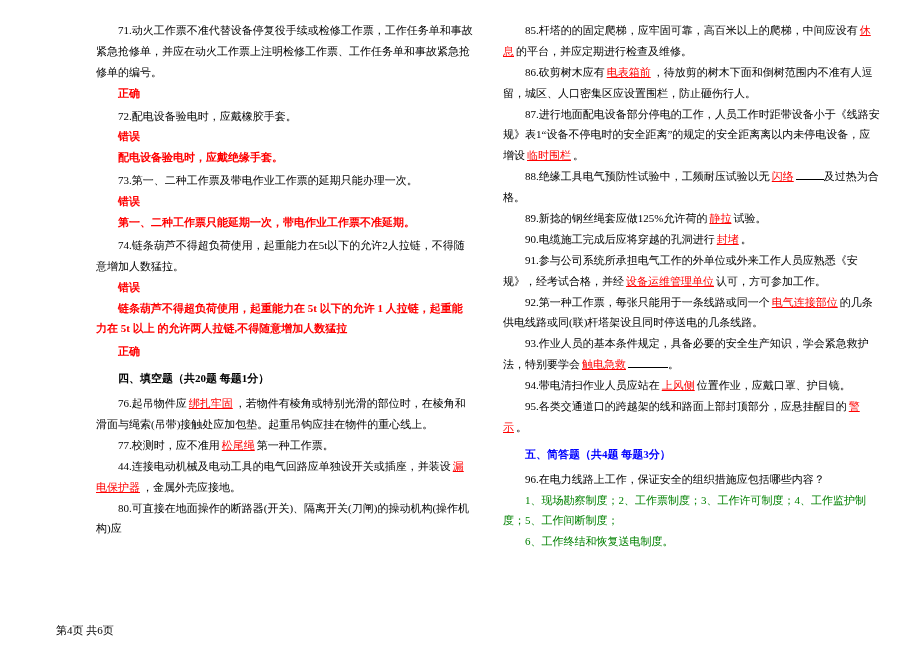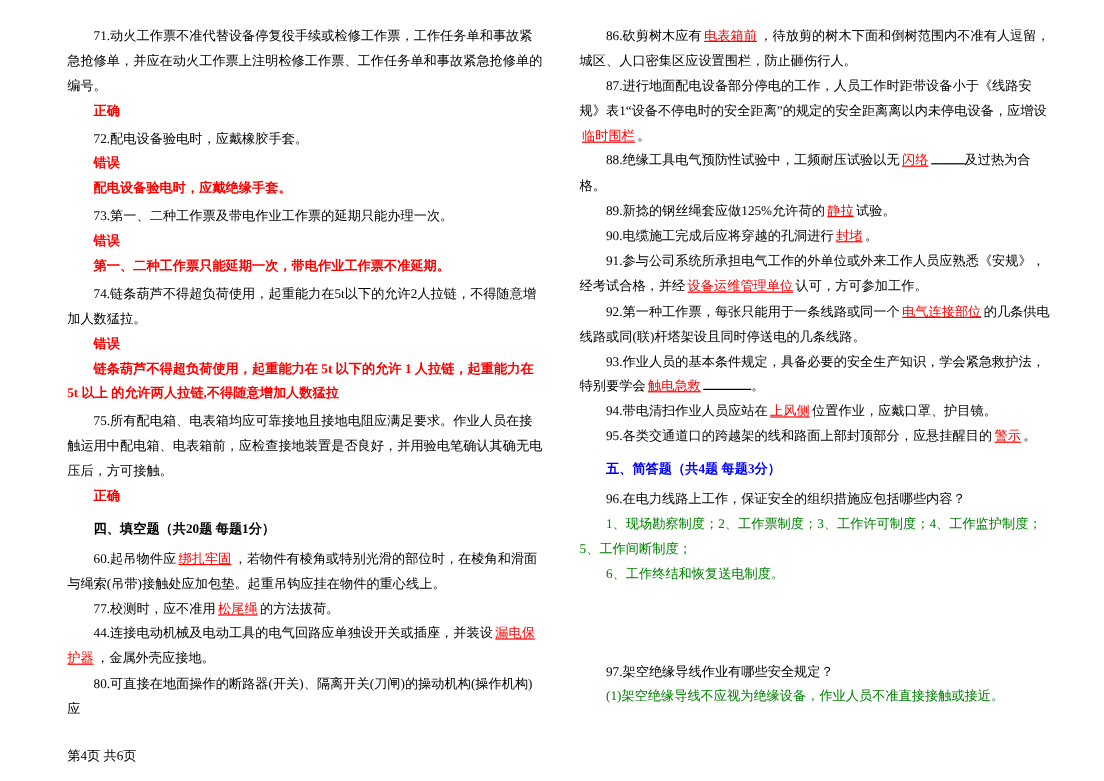--- a/index.html
+++ b/index.html
@@ -17,20 +17,21 @@
     padding: 20px 40px 10px 56px;
     box-sizing: border-box;
     display: flex;
     flex-direction: column;
   }
   .cols {
     display: flex;
     gap: 30px;
     flex: 1;
     overflow: hidden;
+    margin-left: 40px;
   }
   .col {
     flex: 1;
     min-width: 0;
   }
   .item {
     margin-bottom: 2px;
   }
   .body-text {
     text-indent: 2em;
@@ -106,47 +107,49 @@
         <div class="ans">第一、二种工作票只能延期一次，带电作业工作票不准延期。</div>
       </div>
 
       <div class="item">
         <div class="body-text">74.链条葫芦不得超负荷使用，起重能力在5t以下的允许2人拉链，不得随意增加人数猛拉。</div>
         <div class="ans">错误</div>
         <div class="ans">链条葫芦不得超负荷使用，起重能力在 5t 以下的允许 1 人拉链，起重能力在 5t 以上 的允许两人拉链,不得随意增加人数猛拉</div>
       </div>
 
       <div class="item">
-        <div class="body-text">75.所有配电箱、电表箱均应可靠接地且接地电阻应满足要求。作业人员在接触运用中配电箱、电表箱前，应检查接地装置是否良好，并用验电笔确认其确无电压后，方可接触。</div>
         <div class="ans">正确</div>
       </div>
 
       <div class="section-title">四、填空题（共20题 每题1分）</div>
 
       <div class="body-text">
-        <span>60.起吊物件应</span><span class="blank">绑扎牢固</span><span>，若物件有棱角或特别光滑的部位时，在棱角和滑面与绳索(吊带)接触处应加包垫。起重吊钩应挂在物件的重心线上。</span>
-      </div>
-
-      <div class="body-text">
-        <span>77.校测时，应不准用</span><span class="blank">松尾绳</span><span>的方法拔荷。</span>
+        <span>76.起吊物件应</span><span class="blank">绑扎牢固</span><span>，若物件有棱角或特别光滑的部位时，在棱角和滑面与绳索(吊带)接触处应加包垫。起重吊钩应挂在物件的重心线上。</span>
+      </div>
+
+      <div class="body-text">
+        <span>77.校测时，应不准用</span><span class="blank">松尾绳</span><span>第一种工作票。</span>
       </div>
 
 
       <div class="body-text">
         <span>44.连接电动机械及电动工具的电气回路应单独设开关或插座，并装设</span><span class="blank">漏电保护器</span><span>，金属外壳应接地。</span>
       </div>
 
       <div class="body-text">
         <span>80.可直接在地面操作的断路器(开关)、隔离开关(刀闸)的操动机构(操作机构)应</span>
       </div>
 
     </div>
 
     <div class="col">
 
+      <div class="body-text">
+        <span>85.杆塔的的固定爬梯，应牢固可靠，高百米以上的爬梯，中间应设有</span><span class="blank">休息</span><span>的平台，并应定期进行检查及维修。</span>
+      </div>
 
       <div class="body-text">
         <span>86.砍剪树木应有</span><span class="blank">电表箱前</span><span>，待放剪的树木下面和倒树范围内不准有人逗留，城区、人口密集区应设置围栏，防止砸伤行人。</span>
       </div>
 
       <div class="body-text">
         <span>87.进行地面配电设备部分停电的工作，人员工作时距带设备小于《线路安规》表1“设备不停电时的安全距离”的规定的安全距离离以内未停电设备，应增设</span><span class="blank">临时围栏</span><span>。</span>
       </div>
 
       <div class="body-text">

